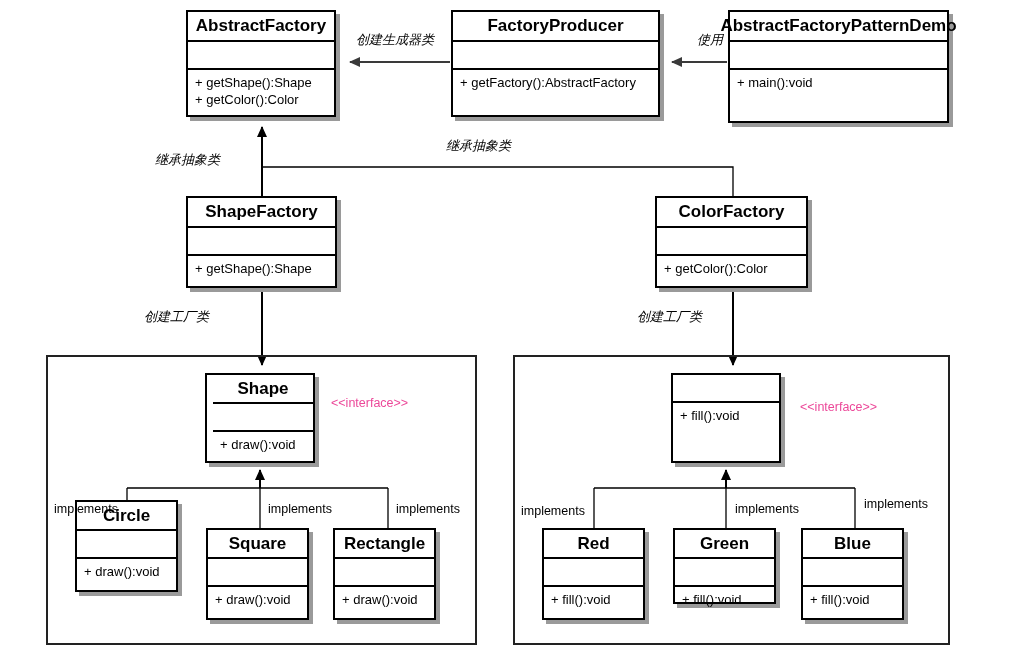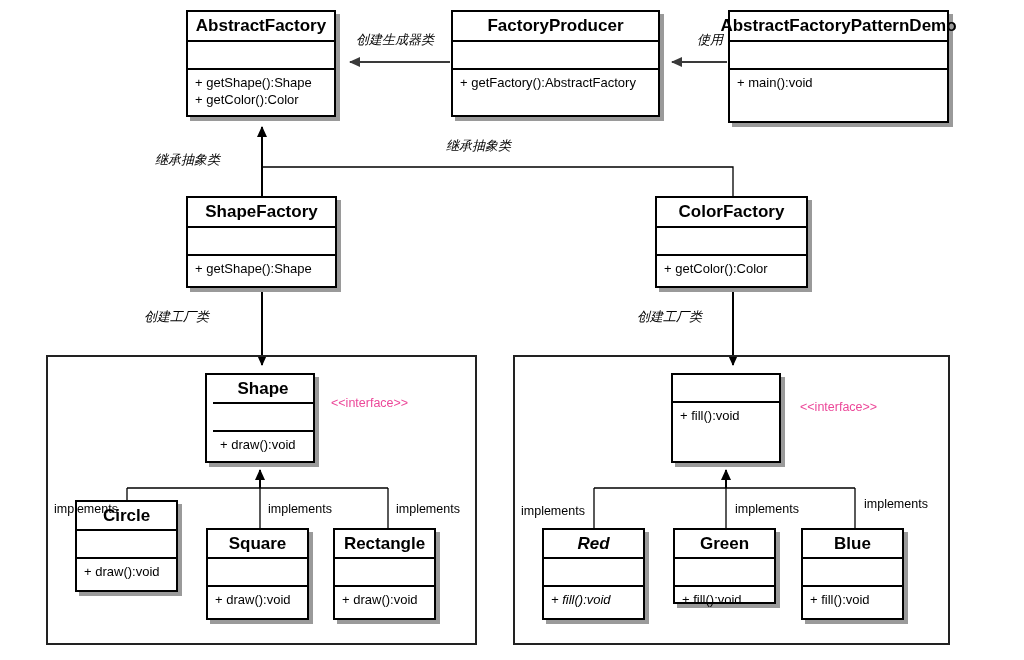--- a/index.html
+++ b/index.html
@@ -227,21 +227,21 @@
   </div>
 
   <div class="uml-box" style="left:333px; top:528px; width:103px; height:92px;">
     <div class="uml-title" style="height:29px;">Rectangle</div>
     <div class="uml-attrs" style="height:28px;"></div>
     <div class="uml-ops">
       <div class="uml-op-line">+ draw():void</div>
     </div>
   </div>
 
-  <div class="uml-box" style="left:542px; top:528px; width:103px; height:92px;font-style:italic;">
+  <div class="uml-box" style="left:542px; top:528px; width:103px; height:92px;">
     <div class="uml-title" style="height:29px;">Red</div>
     <div class="uml-attrs" style="height:28px;"></div>
     <div class="uml-ops">
       <div class="uml-op-line">+ fill():void</div>
     </div>
   </div>
 
   <div class="uml-box" style="left:673px; top:528px; width:103px; height:76px;">
     <div class="uml-title" style="height:29px;">Green</div>
     <div class="uml-attrs" style="height:28px;"></div>

